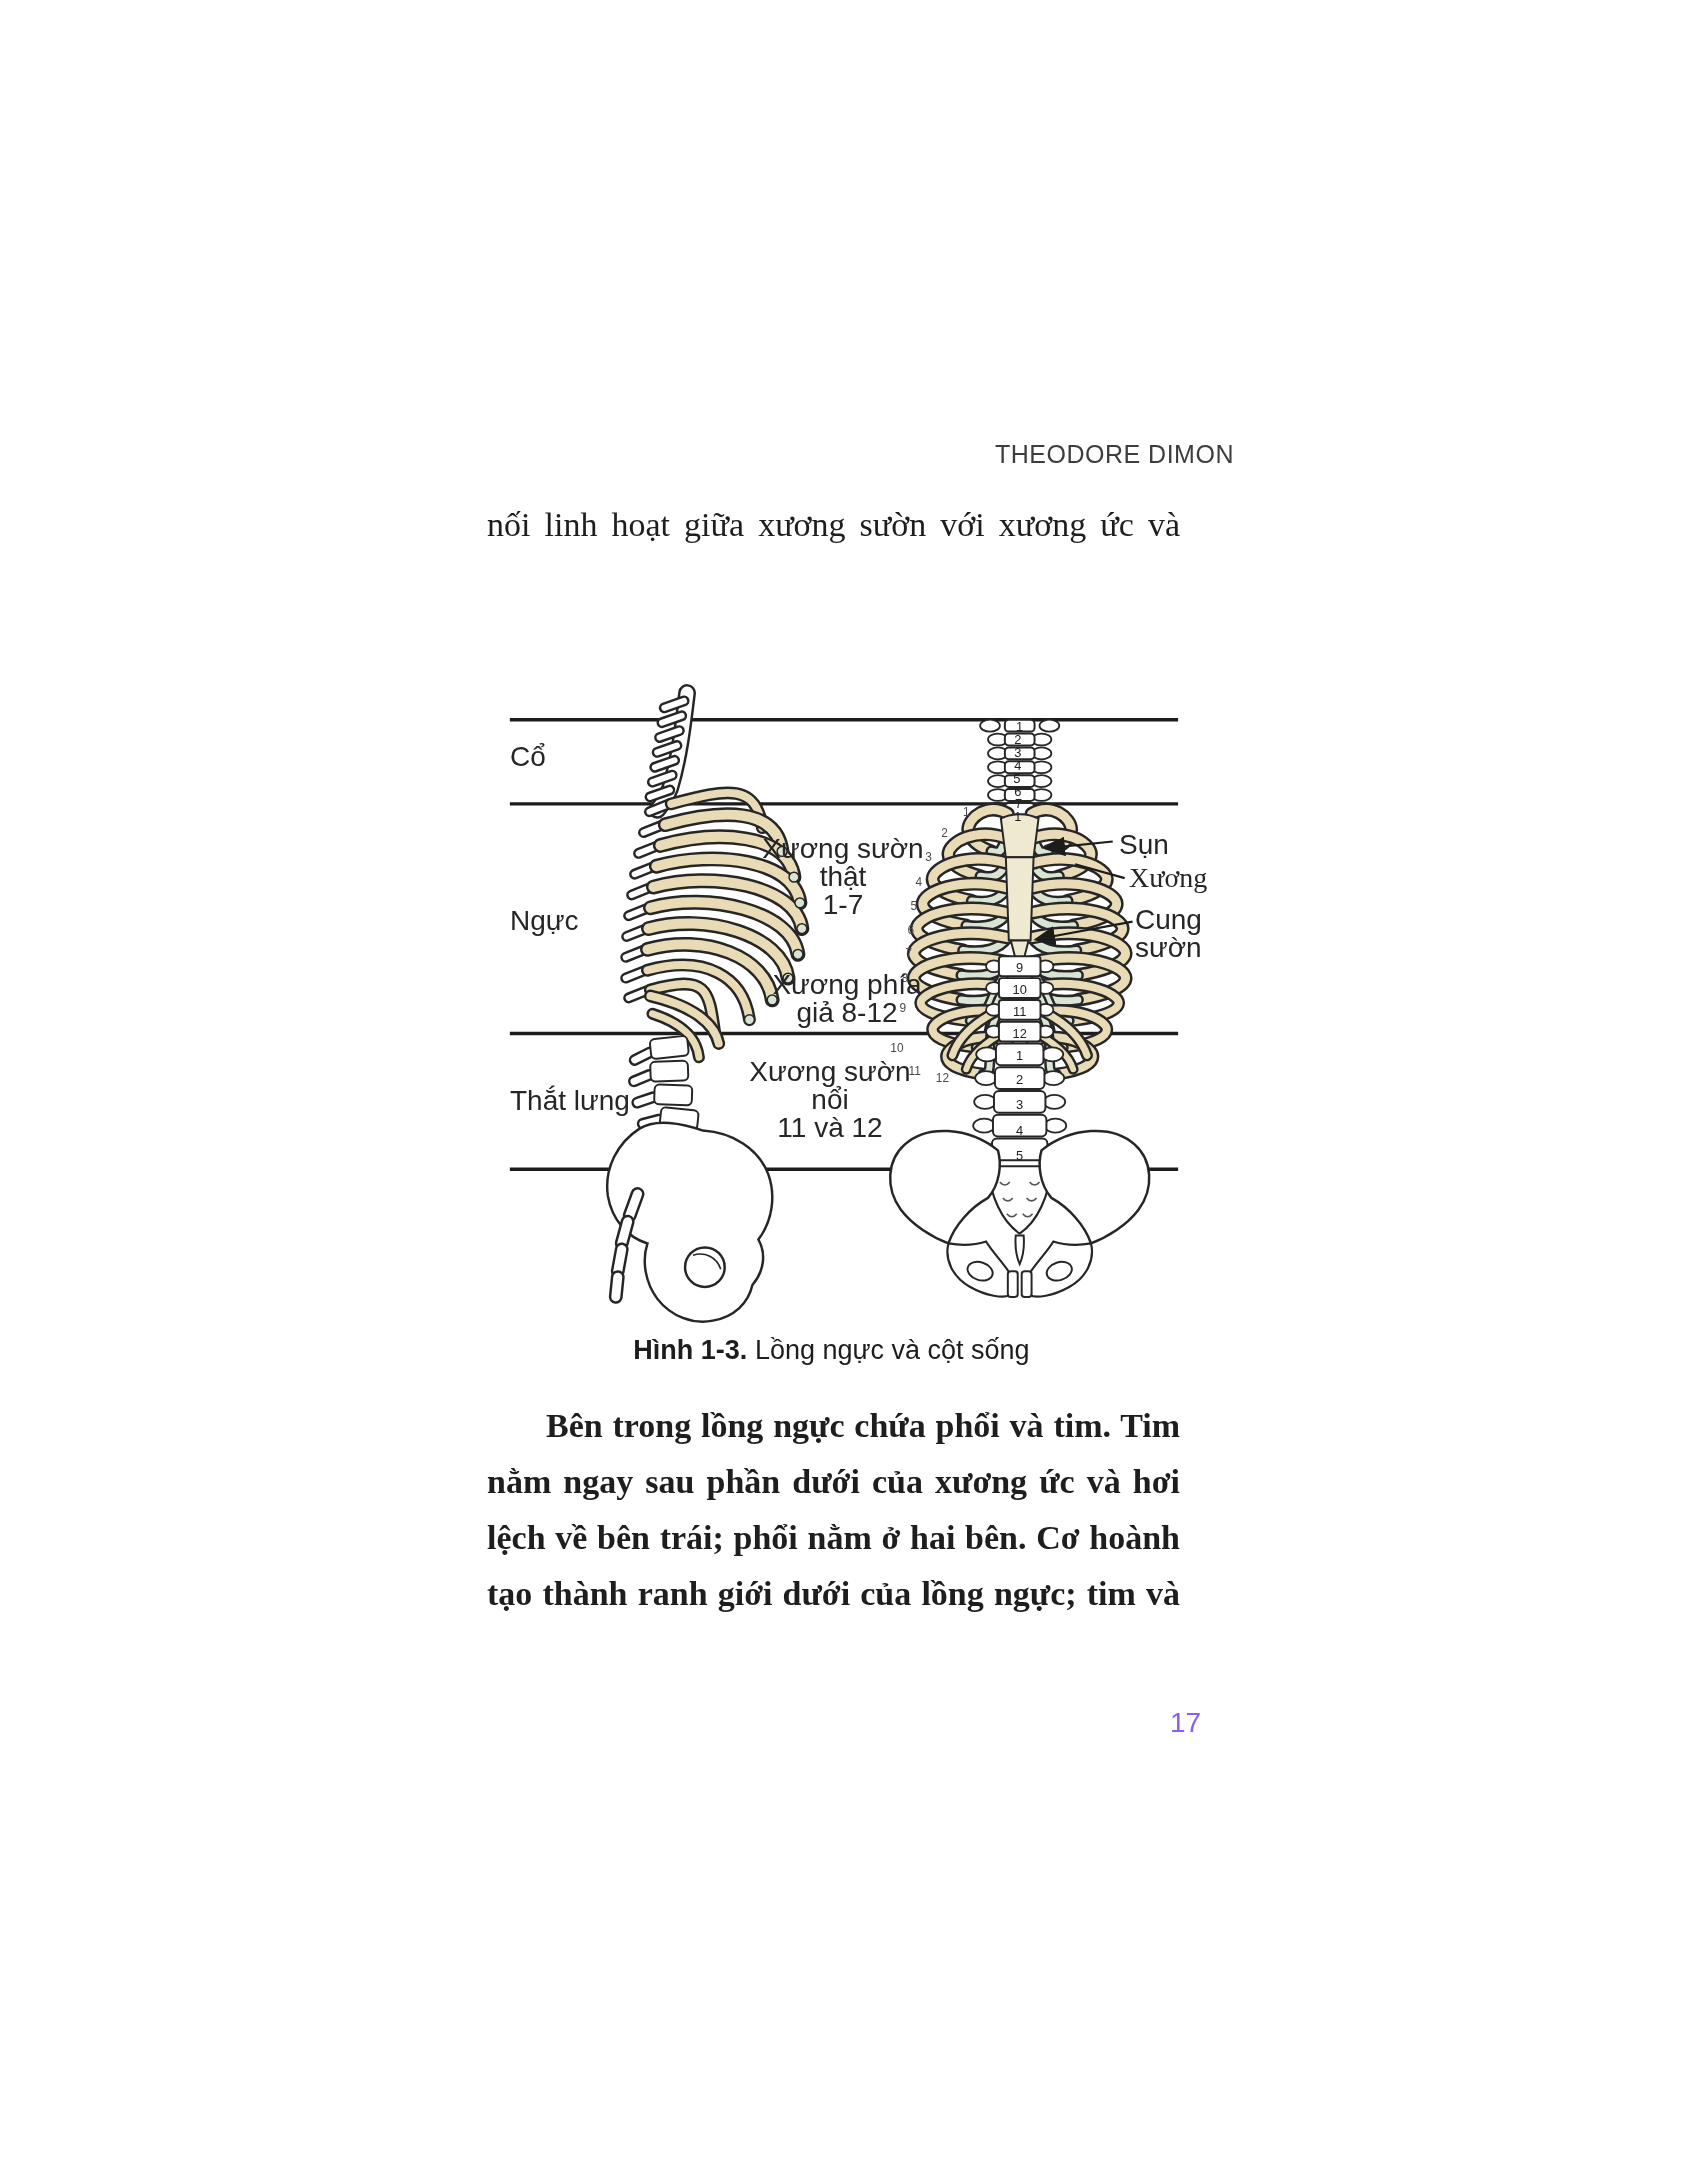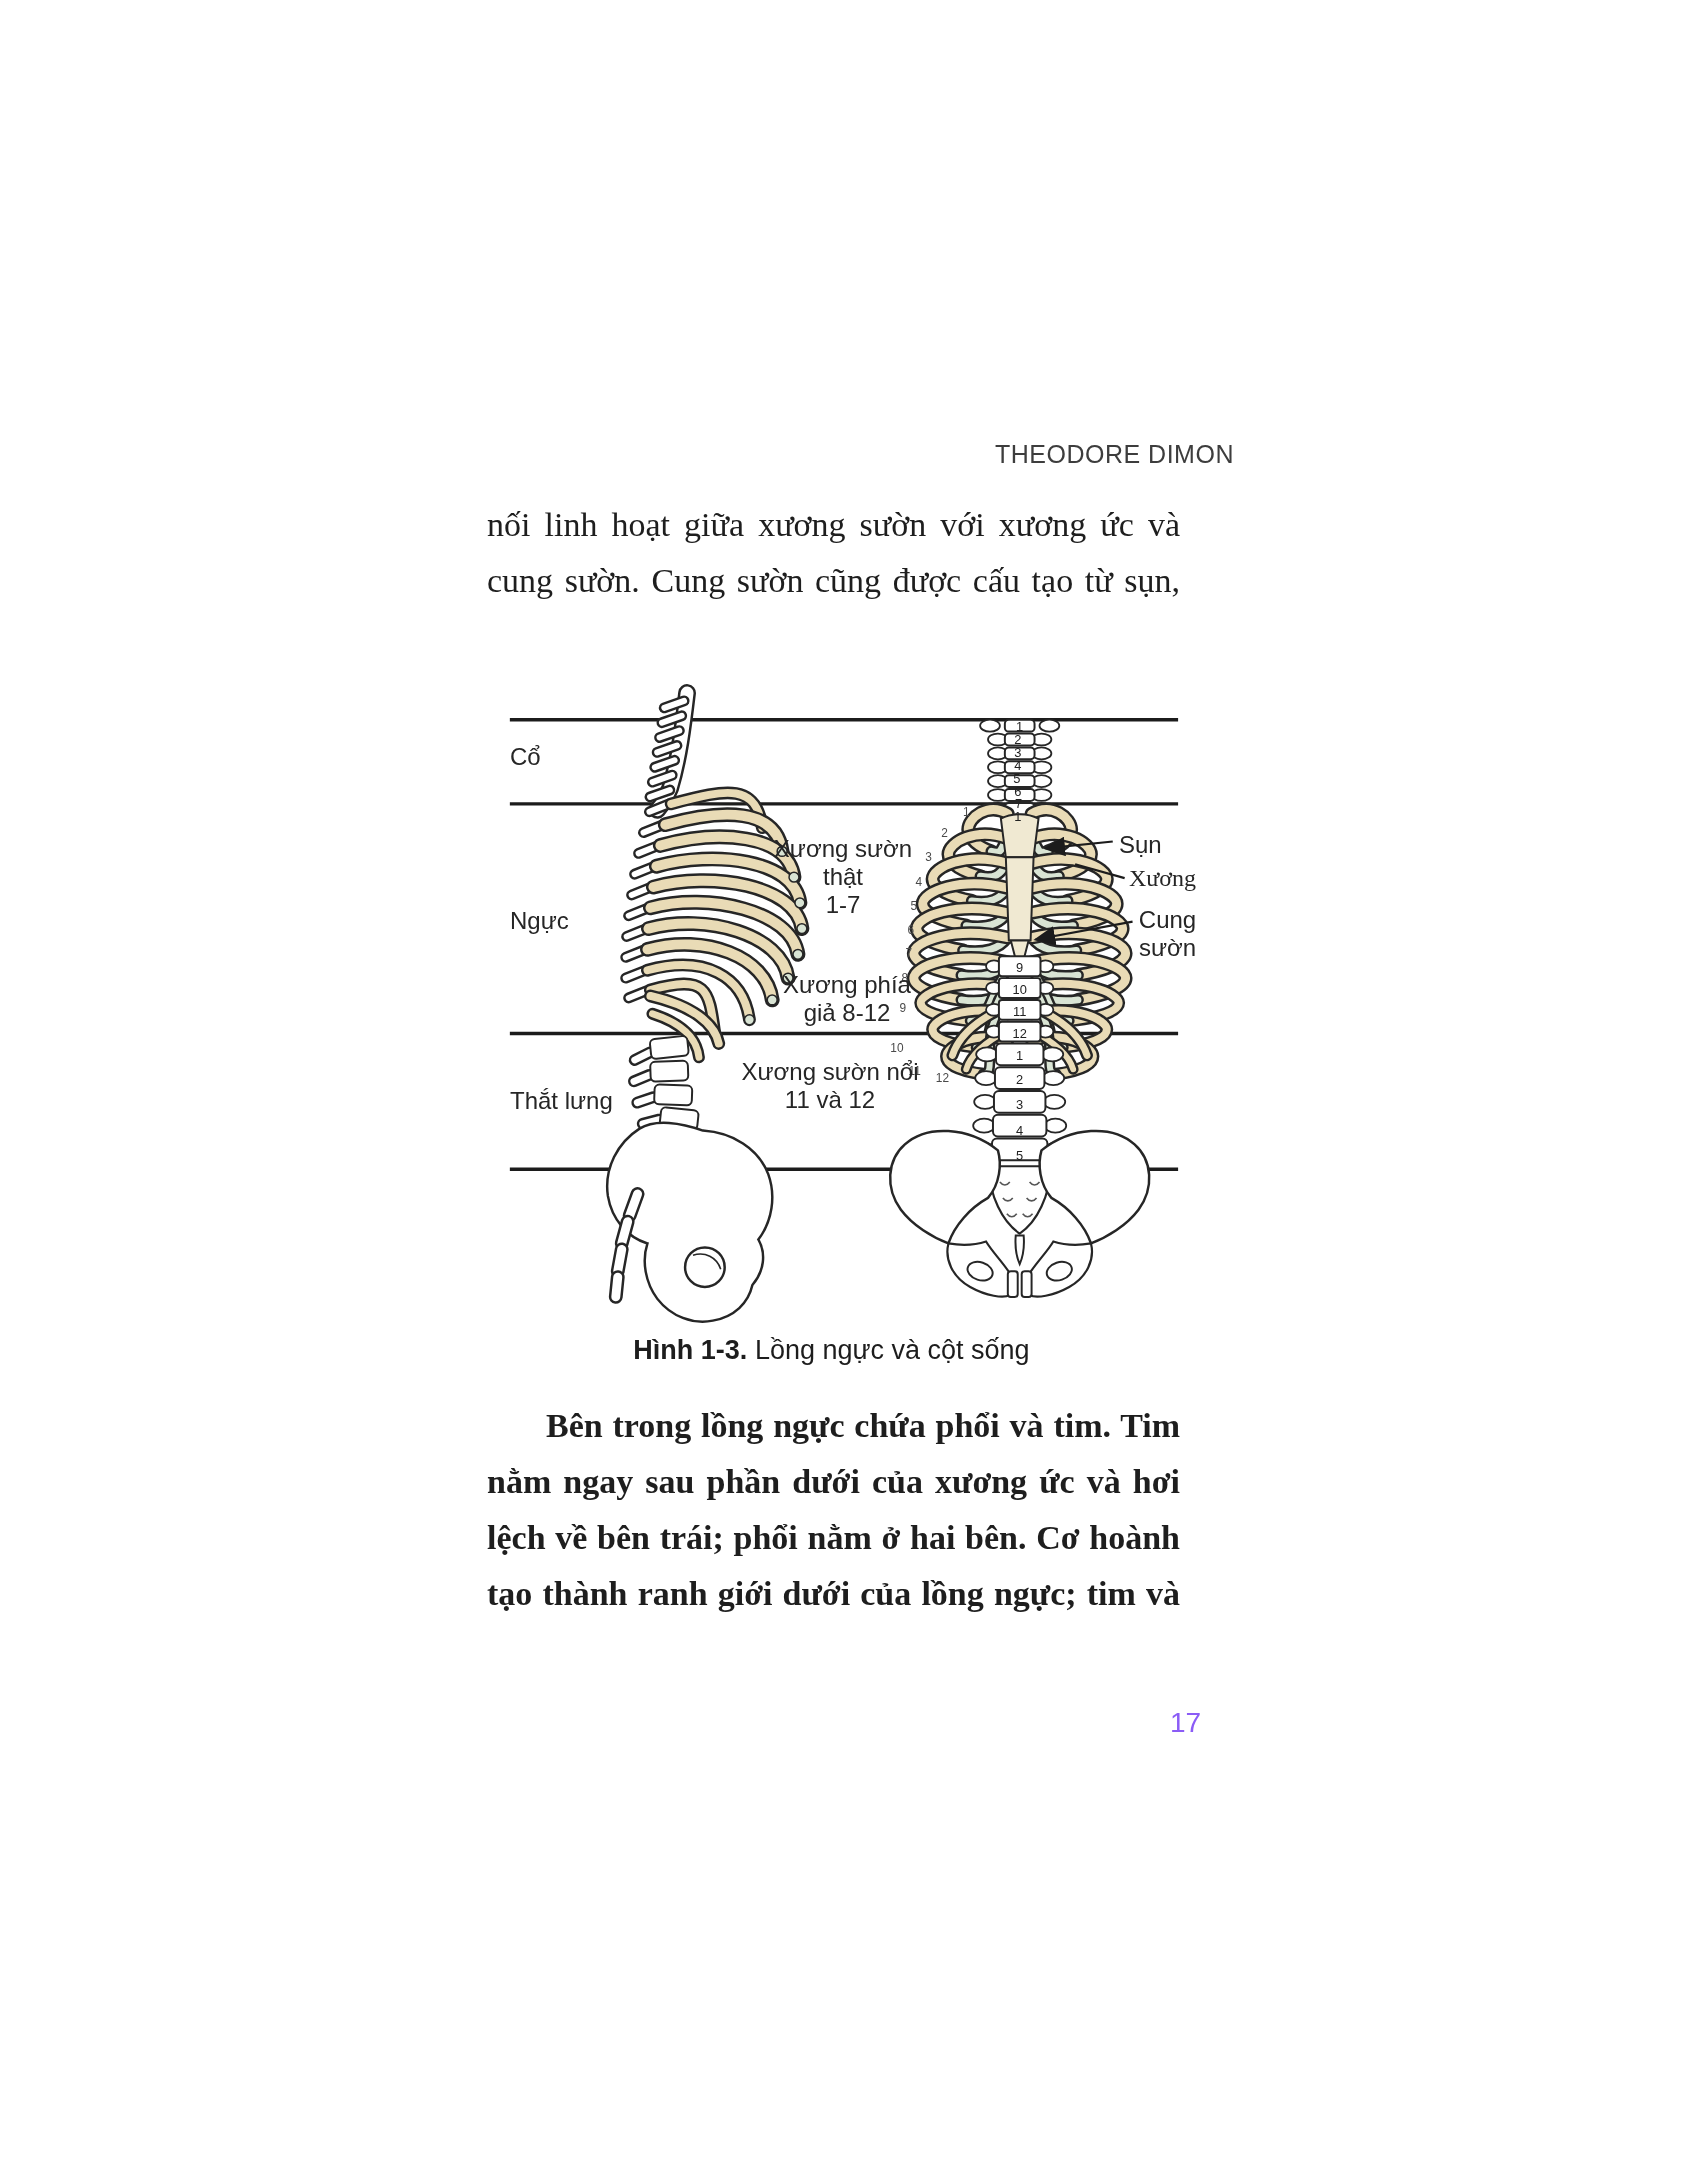--- a/index.html
+++ b/index.html
@@ -6,41 +6,40 @@
   .page{position:relative;width:1683px;height:2178px;background:#ffffff;overflow:hidden;
         font-family:"Liberation Serif", serif;color:#1e1e1e;}
   .running-header{position:absolute;left:995px;top:440px;width:213px;
         font-family:"Liberation Sans", sans-serif;font-size:25px;font-weight:400;
         letter-spacing:0.5px;color:#3d3d3d;text-align:center;white-space:nowrap;}
   .para{position:absolute;left:487px;width:693px;font-size:34px;line-height:56px;}
   .jline{text-align:justify;text-align-last:justify;}
   .jlast{text-align:left;}
   .indent{padding-left:59px;}
   .fig-label{position:absolute;font-family:"Liberation Sans", sans-serif;
-        font-size:24px;line-height:28px;color:#262626;white-space:nowrap;}
+        font-size:28px;line-height:28px;color:#262626;white-space:nowrap;}
   .fig-label.center{text-align:center;white-space:normal;}
   .caption{position:absolute;left:485px;top:1335px;width:693px;text-align:center;
         font-family:"Liberation Sans", sans-serif;font-size:27px;color:#1d1d1d;}
   .caption b{font-weight:700;margin-top:32px;}
   .page-number{position:absolute;left:1156px;top:1707px;width:59px;text-align:center;
         font-family:"Liberation Sans", sans-serif;font-size:28px;color:#8b5cf6;}
   svg{position:absolute;left:0;top:0;}
   .fnum{font-family:"Liberation Sans", sans-serif;font-size:12px;fill:#4a4a4a;text-anchor:middle;}
   .snum{font-family:"Liberation Sans", sans-serif;font-size:13px;fill:#222;text-anchor:middle;}
 </style>
 </head>
 <body>
 
 <div class="page">
 
   <div class="running-header">THEODORE DIMON</div>
 
   <div class="para" style="top:497px;">
     <div class="jline">nối linh hoạt giữa xương sườn với xương ức và</div>
-    <div class="jline">cung sườn. Cung sườn cũng được cấu tạo từ sụn,</div>
   </div>
 
   <div>
     <svg id="fig-svg" width="1683" height="2178" viewBox="0 0 1700 2200">
       <defs>
         <marker id="ah" markerWidth="10" markerHeight="9" refX="9" refY="4.5" orient="auto">
           <path d="M0 0 L10 4.5 L0 9 Z" fill="#1c1c1c"></path>
         </marker>
       </defs>
       <g id="art-layer">

